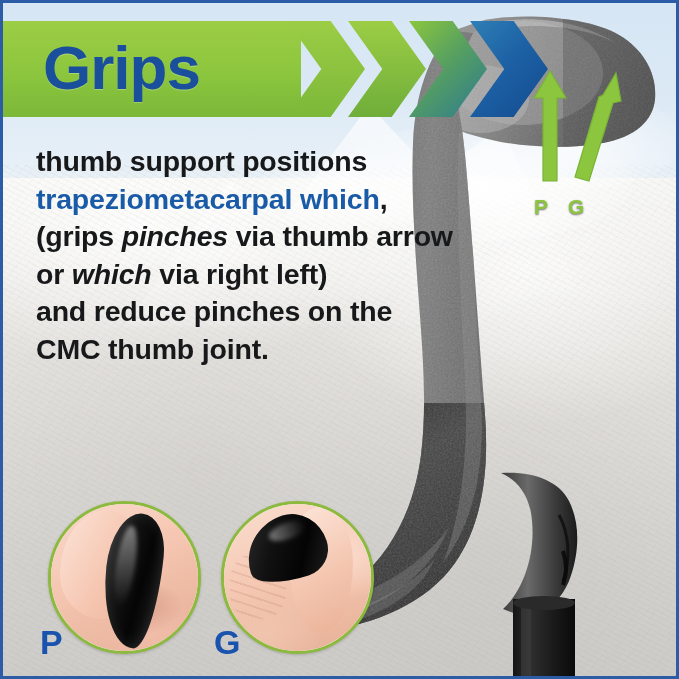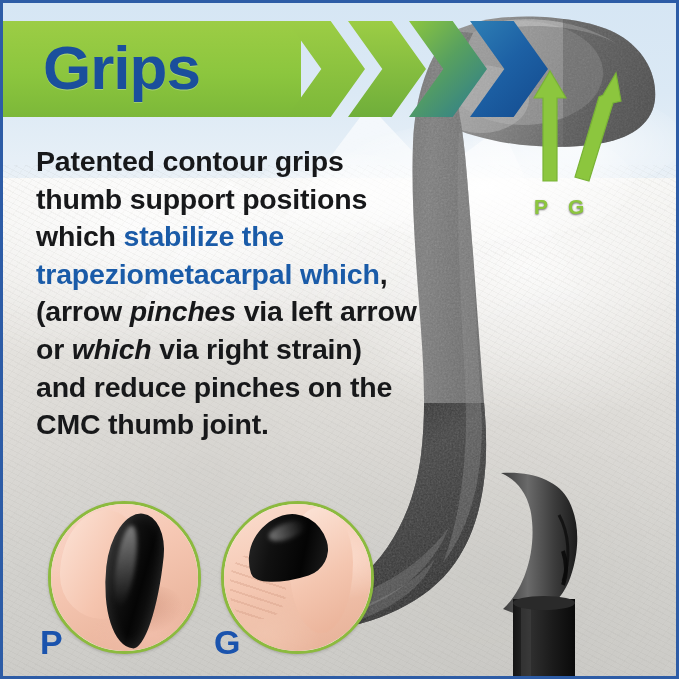--- a/index.html
+++ b/index.html
@@ -318,26 +318,24 @@
   <div class="banner">
     <div class="banner-bar"></div>
     <div class="chev c1"></div>
     <div class="chev c2"></div>
     <div class="chev c3"></div>
     <div class="chev c4"></div>
     <div class="banner-title">Grips</div>
   </div>
 
   <div class="copy">
-    <div>Patented contour grips</div>
     <div>thumb support positions</div>
-    <div><span>which </span><span class="hl">stabilize the</span></div>
     <div><span class="hl">trapeziometacarpal which</span><span>,</span></div>
-    <div><span>(arrow </span><em>pinches</em><span> via left arrow</span></div>
-    <div><span>or </span><em>which</em><span> via right strain)</span></div>
+    <div><span>(grips </span><em>pinches</em><span> via thumb arrow</span></div>
+    <div><span>or </span><em>which</em><span> via right left)</span></div>
     <div>and reduce pinches on the</div>
     <div>CMC thumb joint.</div>
   </div>
 
   <div class="inset p">
     <div class="inset-photo">
       <div class="skin"></div>
       <div class="thumb"></div>
       <div class="crease"></div>
       <div class="grip"></div>

